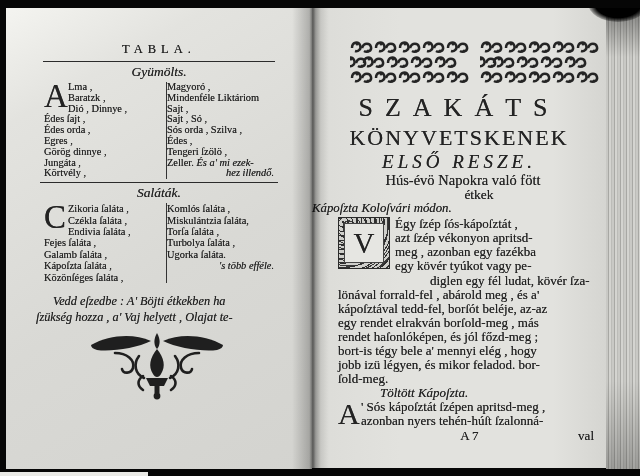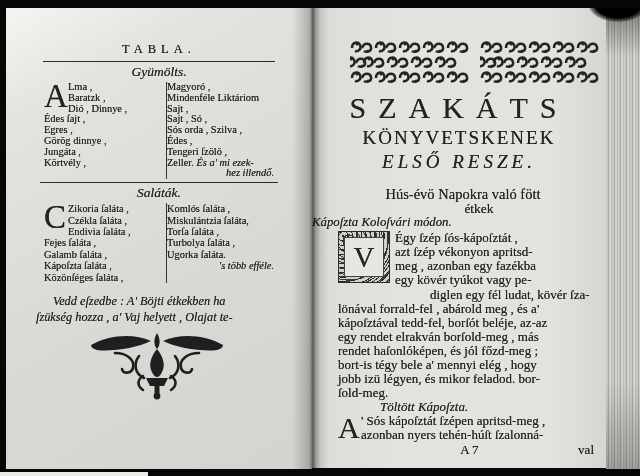--- a/index.html
+++ b/index.html
@@ -36,24 +36,24 @@
   .salads .ln{line-height:11.4px;}
   .caprow-l{display:flex;}
   .dropcap{font-size:33px;line-height:29px;width:24px;flex:0 0 24px;}
   .rule{margin:3px auto 0;width:238px;border-top:1.7px solid #2b2b2b;}
   .tail-right{text-align:right;padding-right:4px;}
   .note{margin:11px 24px 0 30px;font-size:12.3px;line-height:15.5px;}
   .note .first{padding-left:17px;}
   .tailpiece{margin:7px 0 0 76px;}
   
   .headpiece{margin:36px 0 0 38px;width:252px;height:46px;display:flex;justify-content:space-between;}
-  .title1{font-size:30px;line-height:34px;letter-spacing:12px;text-align:center;margin-top:5px;}
-  .title2{font-size:19px;line-height:26px;letter-spacing:2px;text-align:center;}
+  .title1{font-size:26px;line-height:34px;letter-spacing:12px;text-align:center;margin-top:5px;}
+  .title2{font-size:22px;line-height:26px;letter-spacing:2px;text-align:center;}
   .title3{font-size:19px;line-height:22px;letter-spacing:4px;text-align:center;}
-  .sub1{font-size:14.5px;line-height:15px;text-align:center;margin-top:14px;padding-left:8px;}
+  .sub1{font-size:14.5px;line-height:15px;text-align:center;margin-top:0;padding-left:8px;}
   .sub2{font-size:13.5px;line-height:13.5px;text-align:center;margin-left:40px;}
   .rheading{font-size:12.8px;line-height:13.5px;}
   .body{margin:2px 8px 0 26px;font-size:13px;line-height:14px;}
   .bln{white-space:nowrap;}
   .caprow{display:flex;margin-bottom:1px;}
   .vblock{width:52px;height:52px;flex:0 0 52px;box-sizing:border-box;border:1.5px solid #2a2a2a;padding:5px;margin-right:5px;
     background:repeating-radial-gradient(circle at 4px 4px,#2e2e2e 0 1.1px,rgba(0,0,0,0) 1.1px 4.5px),
                repeating-radial-gradient(circle at 10px 9px,#3a3a3a 0 1.1px,rgba(0,0,0,0) 1.1px 5.5px),#cfcfcb;}
   .vinner{width:100%;height:100%;box-sizing:border-box;background:#e6e6e2;border:1px solid #444;
     display:flex;align-items:center;justify-content:center;font-size:29px;}
@@ -83,20 +83,21 @@
       <div class="col-l">
         <div class="caprow-l">
           <div class="dropcap">A</div>
           <div>
             <div class="ln">Lma ,</div>
             <div class="ln">Baratzk ,</div>
             <div class="ln">Dió , Dinnye ,</div>
           </div>
         </div>
         <div class="ln">Édes ſajt ,</div>
+        <div class="ln">Édes orda ,</div>
         <div class="ln">Egres ,</div>
         <div class="ln">Görög dinnye ,</div>
         <div class="ln">Jungáta ,</div>
         <div class="ln">Körtvély ,</div>
       </div>
       <div class="col-r">
         <div class="ln">Magyoró ,</div>
         <div class="ln">Mindenféle Liktáriom</div>
         <div class="ln">Sajt ,</div>
         <div class="ln">Sajt , Só ,</div>

